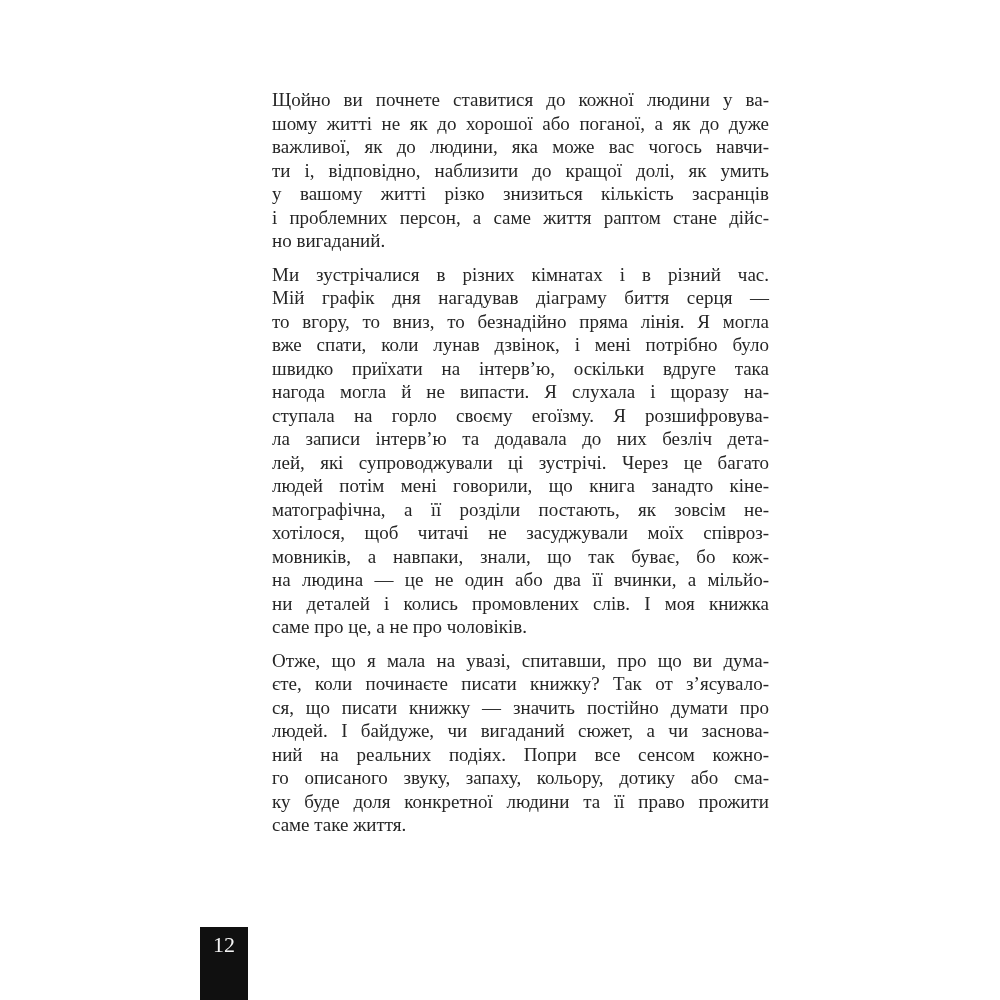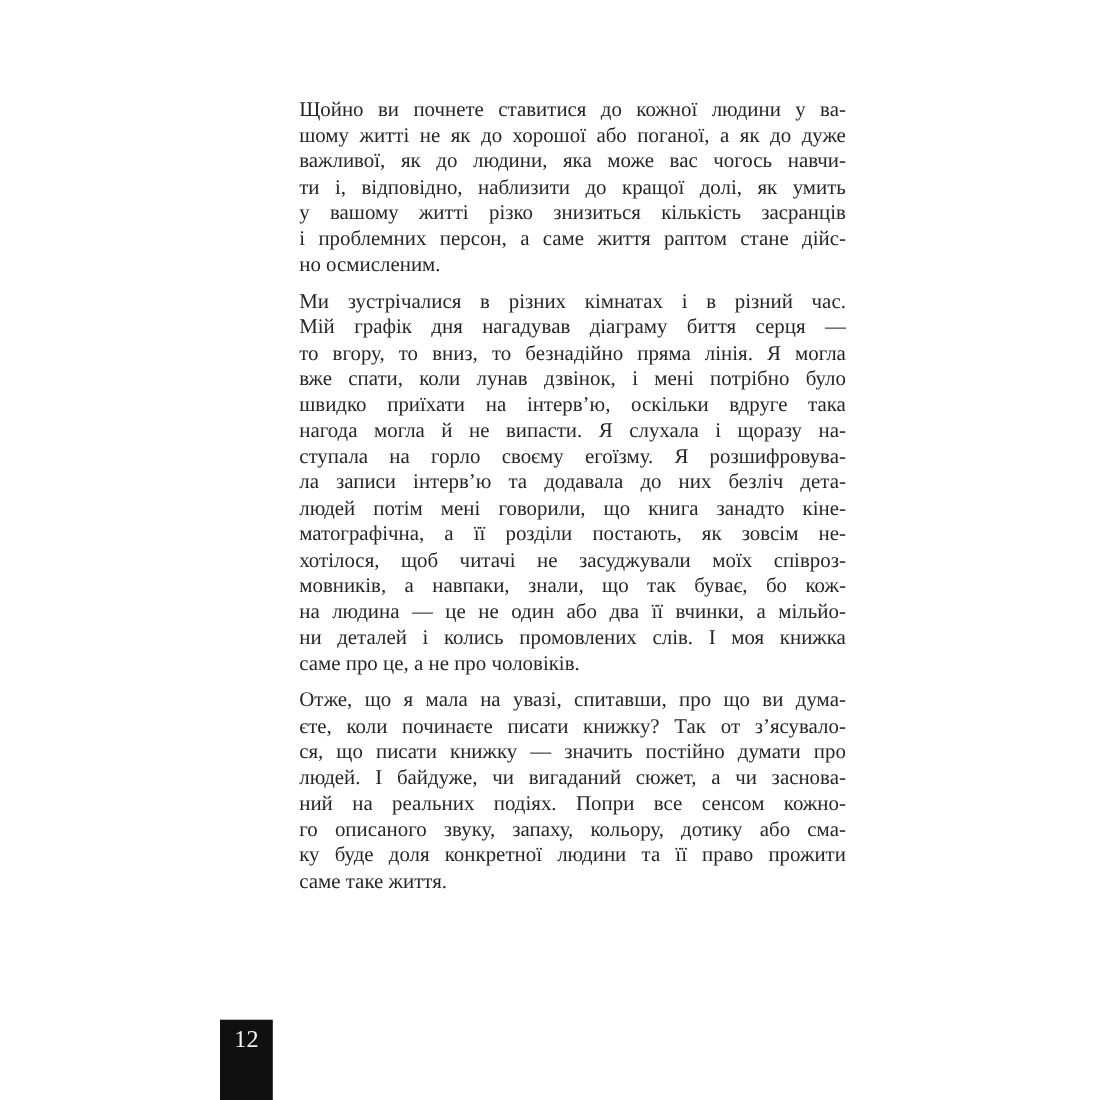--- a/index.html
+++ b/index.html
@@ -68,31 +68,32 @@
 <div class="page">
 
   <div class="text-block">
       <div class="paragraph">
         <div class="line">Щойно ви почнете ставитися до кожної людини у ва-</div>
         <div class="line">шому житті не як до хорошої або поганої, а як до дуже</div>
         <div class="line">важливої, як до людини, яка може вас чогось навчи-</div>
         <div class="line">ти і, відповідно, наблизити до кращої долі, як умить</div>
         <div class="line">у вашому житті різко знизиться кількість засранців</div>
         <div class="line">і проблемних персон, а саме життя раптом стане дійс-</div>
-        <div class="line last">но осмисленим.</div>
+        <div class="line last">но вигаданий.</div>
       </div>
       <div class="paragraph">
         <div class="line">Ми зустрічалися в різних кімнатах і в різний час.</div>
         <div class="line">Мій графік дня нагадував діаграму биття серця —</div>
         <div class="line">то вгору, то вниз, то безнадійно пряма лінія. Я могла</div>
         <div class="line">вже спати, коли лунав дзвінок, і мені потрібно було</div>
         <div class="line">швидко приїхати на інтерв’ю, оскільки вдруге така</div>
         <div class="line">нагода могла й не випасти. Я слухала і щоразу на-</div>
         <div class="line">ступала на горло своєму егоїзму. Я розшифровува-</div>
         <div class="line">ла записи інтерв’ю та додавала до них безліч дета-</div>
+        <div class="line">лей, які супроводжували ці зустрічі. Через це багато</div>
         <div class="line">людей потім мені говорили, що книга занадто кіне-</div>
         <div class="line">матографічна, а її розділи постають, як зовсім не-</div>
         <div class="line">хотілося, щоб читачі не засуджували моїх співроз-</div>
         <div class="line">мовників, а навпаки, знали, що так буває, бо кож-</div>
         <div class="line">на людина — це не один або два її вчинки, а мільйо-</div>
         <div class="line">ни деталей і колись промовлених слів. І моя книжка</div>
         <div class="line last">саме про це, а не про чоловіків.</div>
       </div>
       <div class="paragraph">
         <div class="line">Отже, що я мала на увазі, спитавши, про що ви дума-</div>

